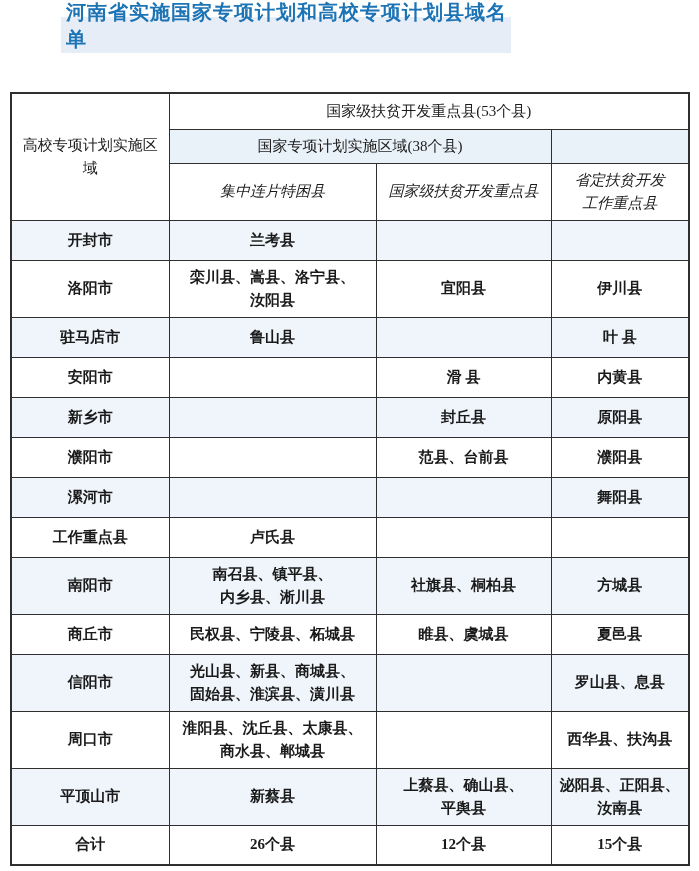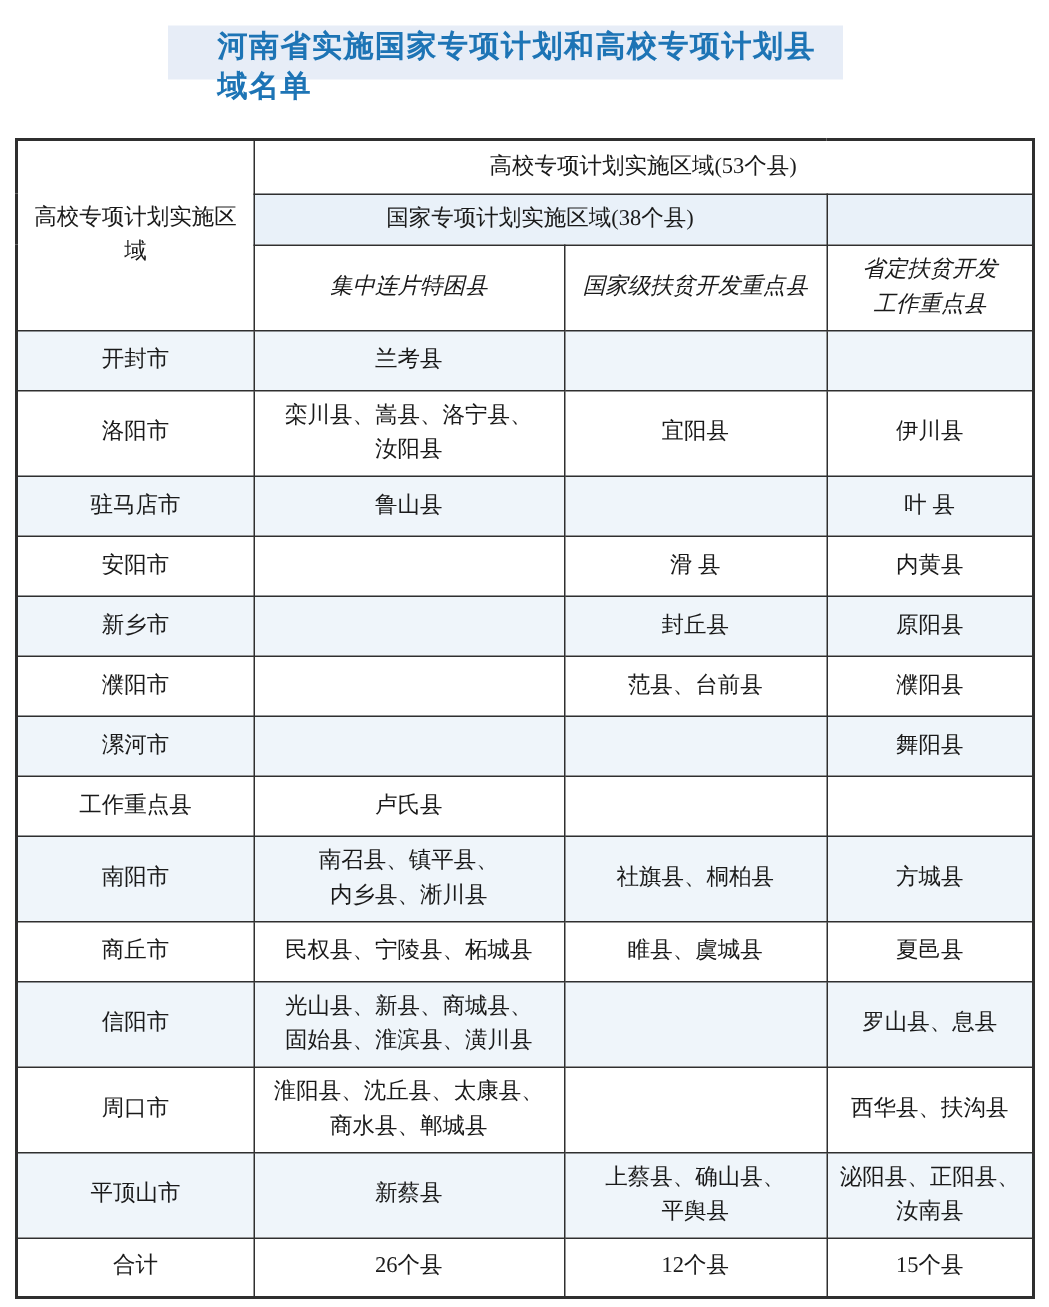--- a/index.html
+++ b/index.html
@@ -16,27 +16,26 @@
   .page{
     position:relative;
     width:699px;
     height:871px;
     background:#ffffff;
     overflow:hidden;
     font-family:"Liberation Serif","DejaVu Serif",serif;
     color:var(--cell-text);
   }
   .title-box{
-    margin:17px 0 0 112px;
+    margin:17px 0 0 61px;
     width:450px;
     height:36px;
     background:var(--title-bg);
     display:flex;
-    align-items:flex-start;
-    padding-left:28px;
+    align-items:flex-end;
   }
   .accent{
     width:5px;
     background:var(--accent-bar);
     flex:0 0 auto;
   }
   .title-text{
     flex:1;
     display:flex;
     align-items:center;
@@ -61,21 +60,21 @@
     font-size:15px;
     line-height:23px;
     padding:5px 6px;
     white-space:pre-line;
     color:var(--cell-text);
     background:#ffffff;
   }
   .county-table thead tr:nth-child(1){height:36px;}
   .county-table thead tr:nth-child(2){height:32px;}
   .county-table thead tr:nth-child(3){height:55px;font-style:italic;}
-  .county-table tbody tr{height:40px;}
+  .county-table tbody tr{height:40px;font-weight:bold;}
   .county-table td.tint{background:var(--header-tint);}
   .county-table tbody tr:nth-child(odd) td{background:var(--tint);}
 </style>
 </head>
 <body>
 
 <div class="page">
 
   <div class="title-box">
     <span class="accent"></span>
@@ -85,21 +84,21 @@
   <table class="county-table">
     <colgroup>
       <col style="width:158px">
       <col style="width:207px">
       <col style="width:175px">
       <col style="width:138px">
     </colgroup>
     <thead>
       <tr>
         <td rowspan="3">高校专项计划实施区域</td>
-        <td colspan="3">高校专项计划实施区域(53个县)</td>
+        <td colspan="3">国家级扶贫开发重点县(53个县)</td>
       </tr>
       <tr>
         <td colspan="2" class="tint">国家专项计划实施区域(38个县)</td>
         <td class="tint"></td>
       </tr>
       <tr>
         <td>集中连片特困县</td>
         <td>国家级扶贫开发重点县</td>
         <td>省定扶贫开发
 工作重点县</td>

